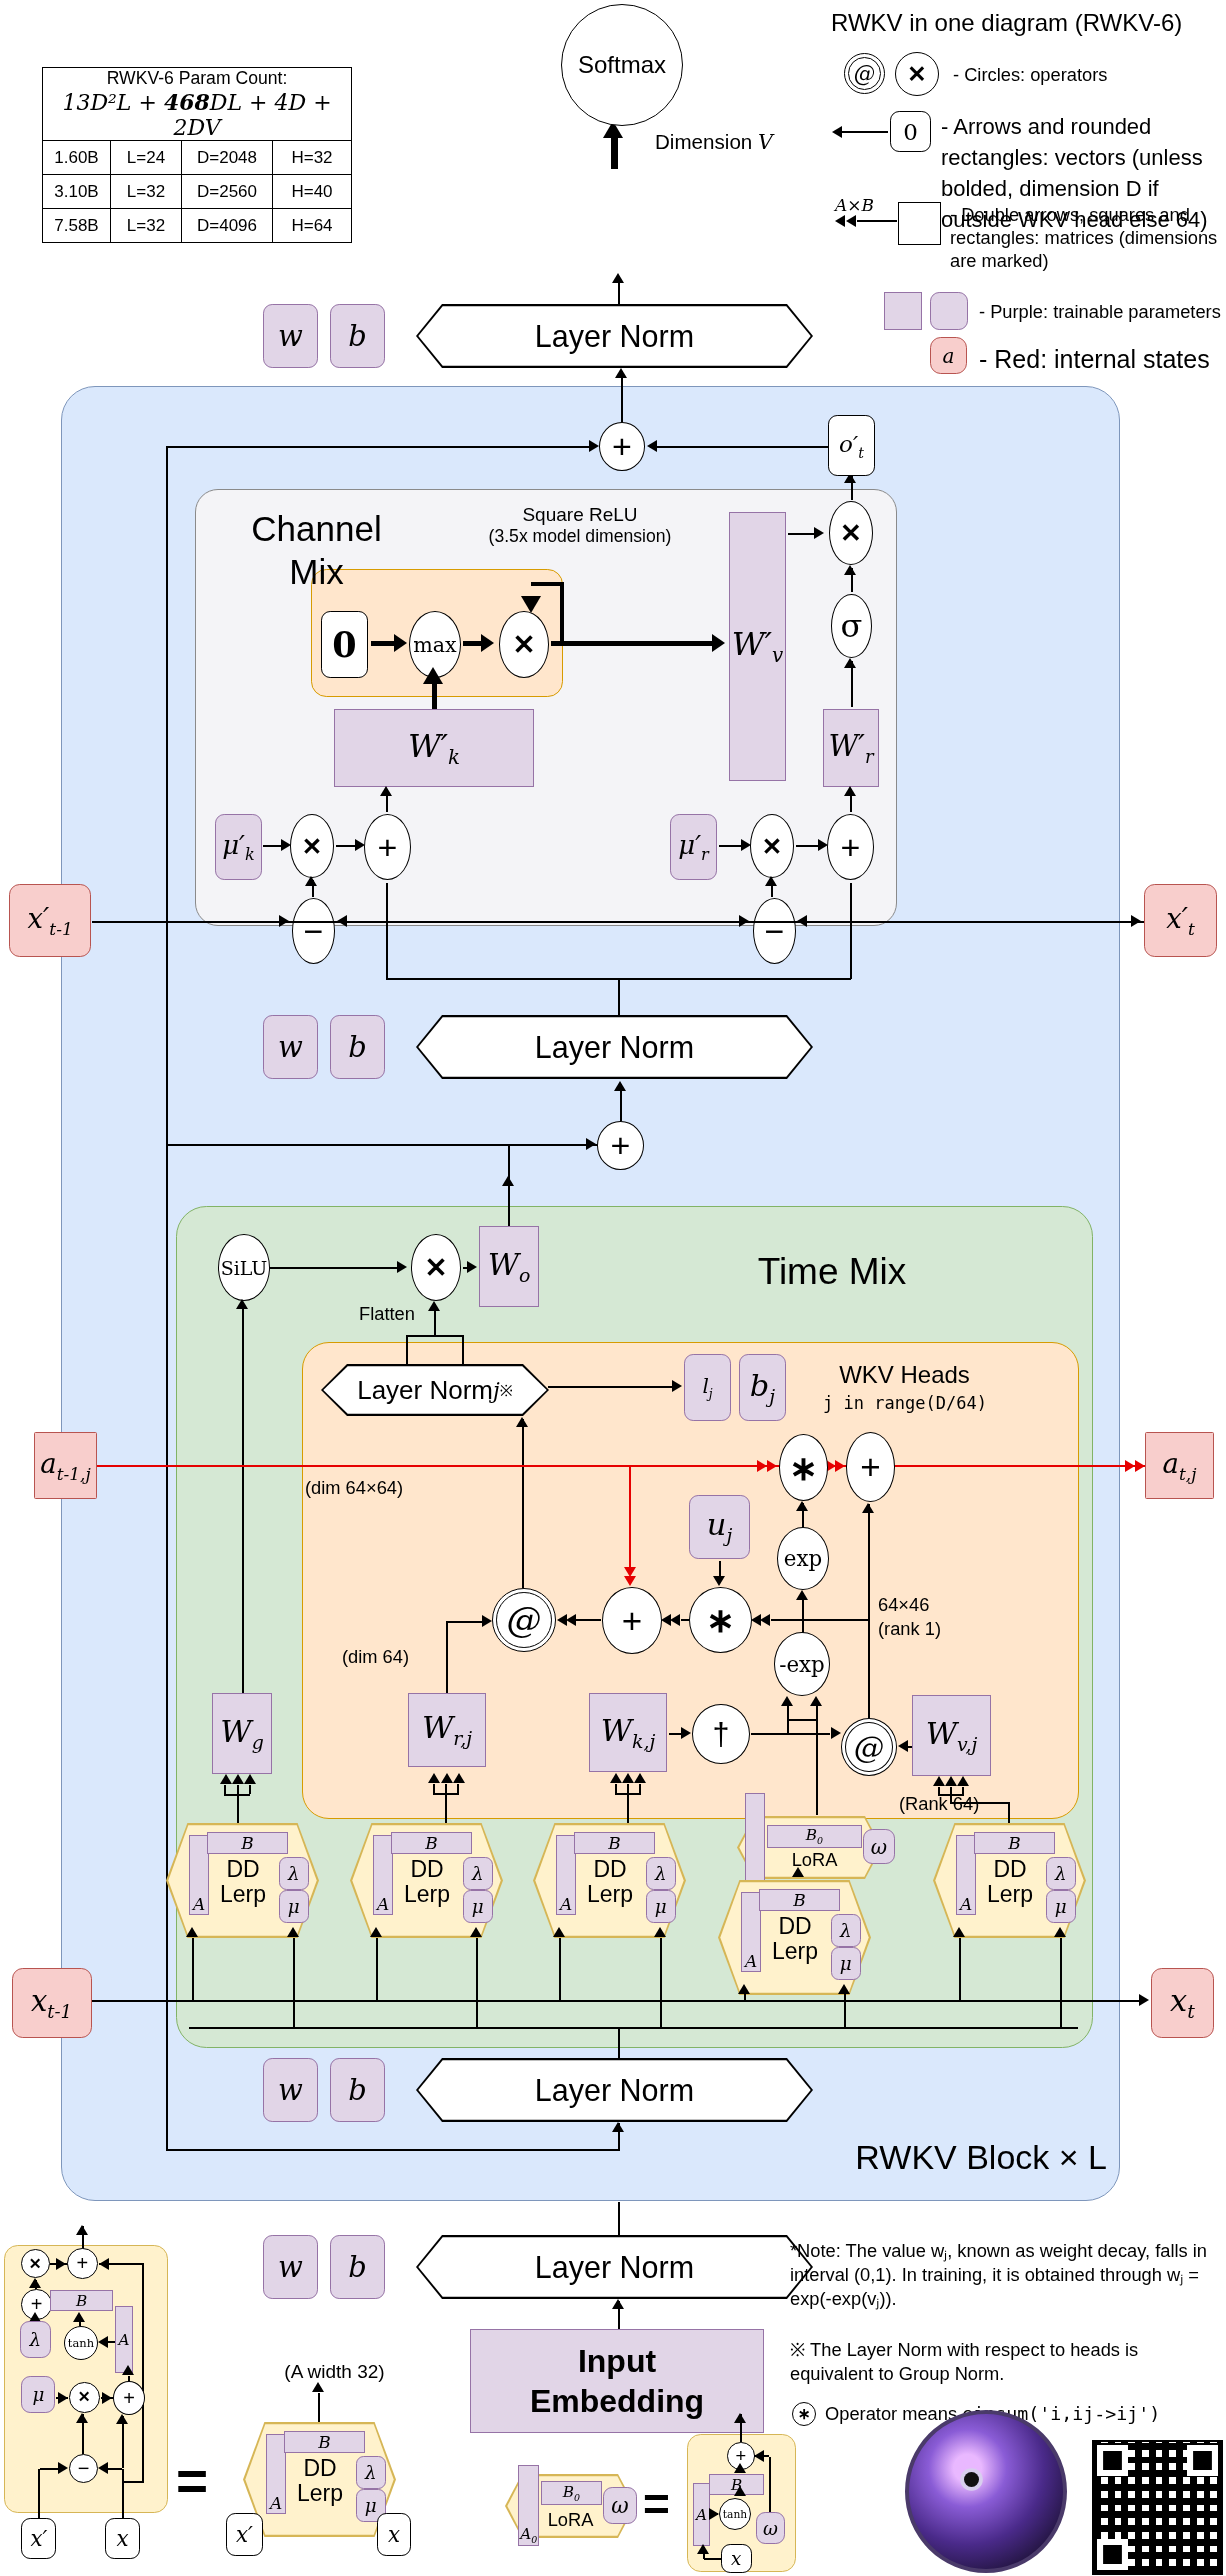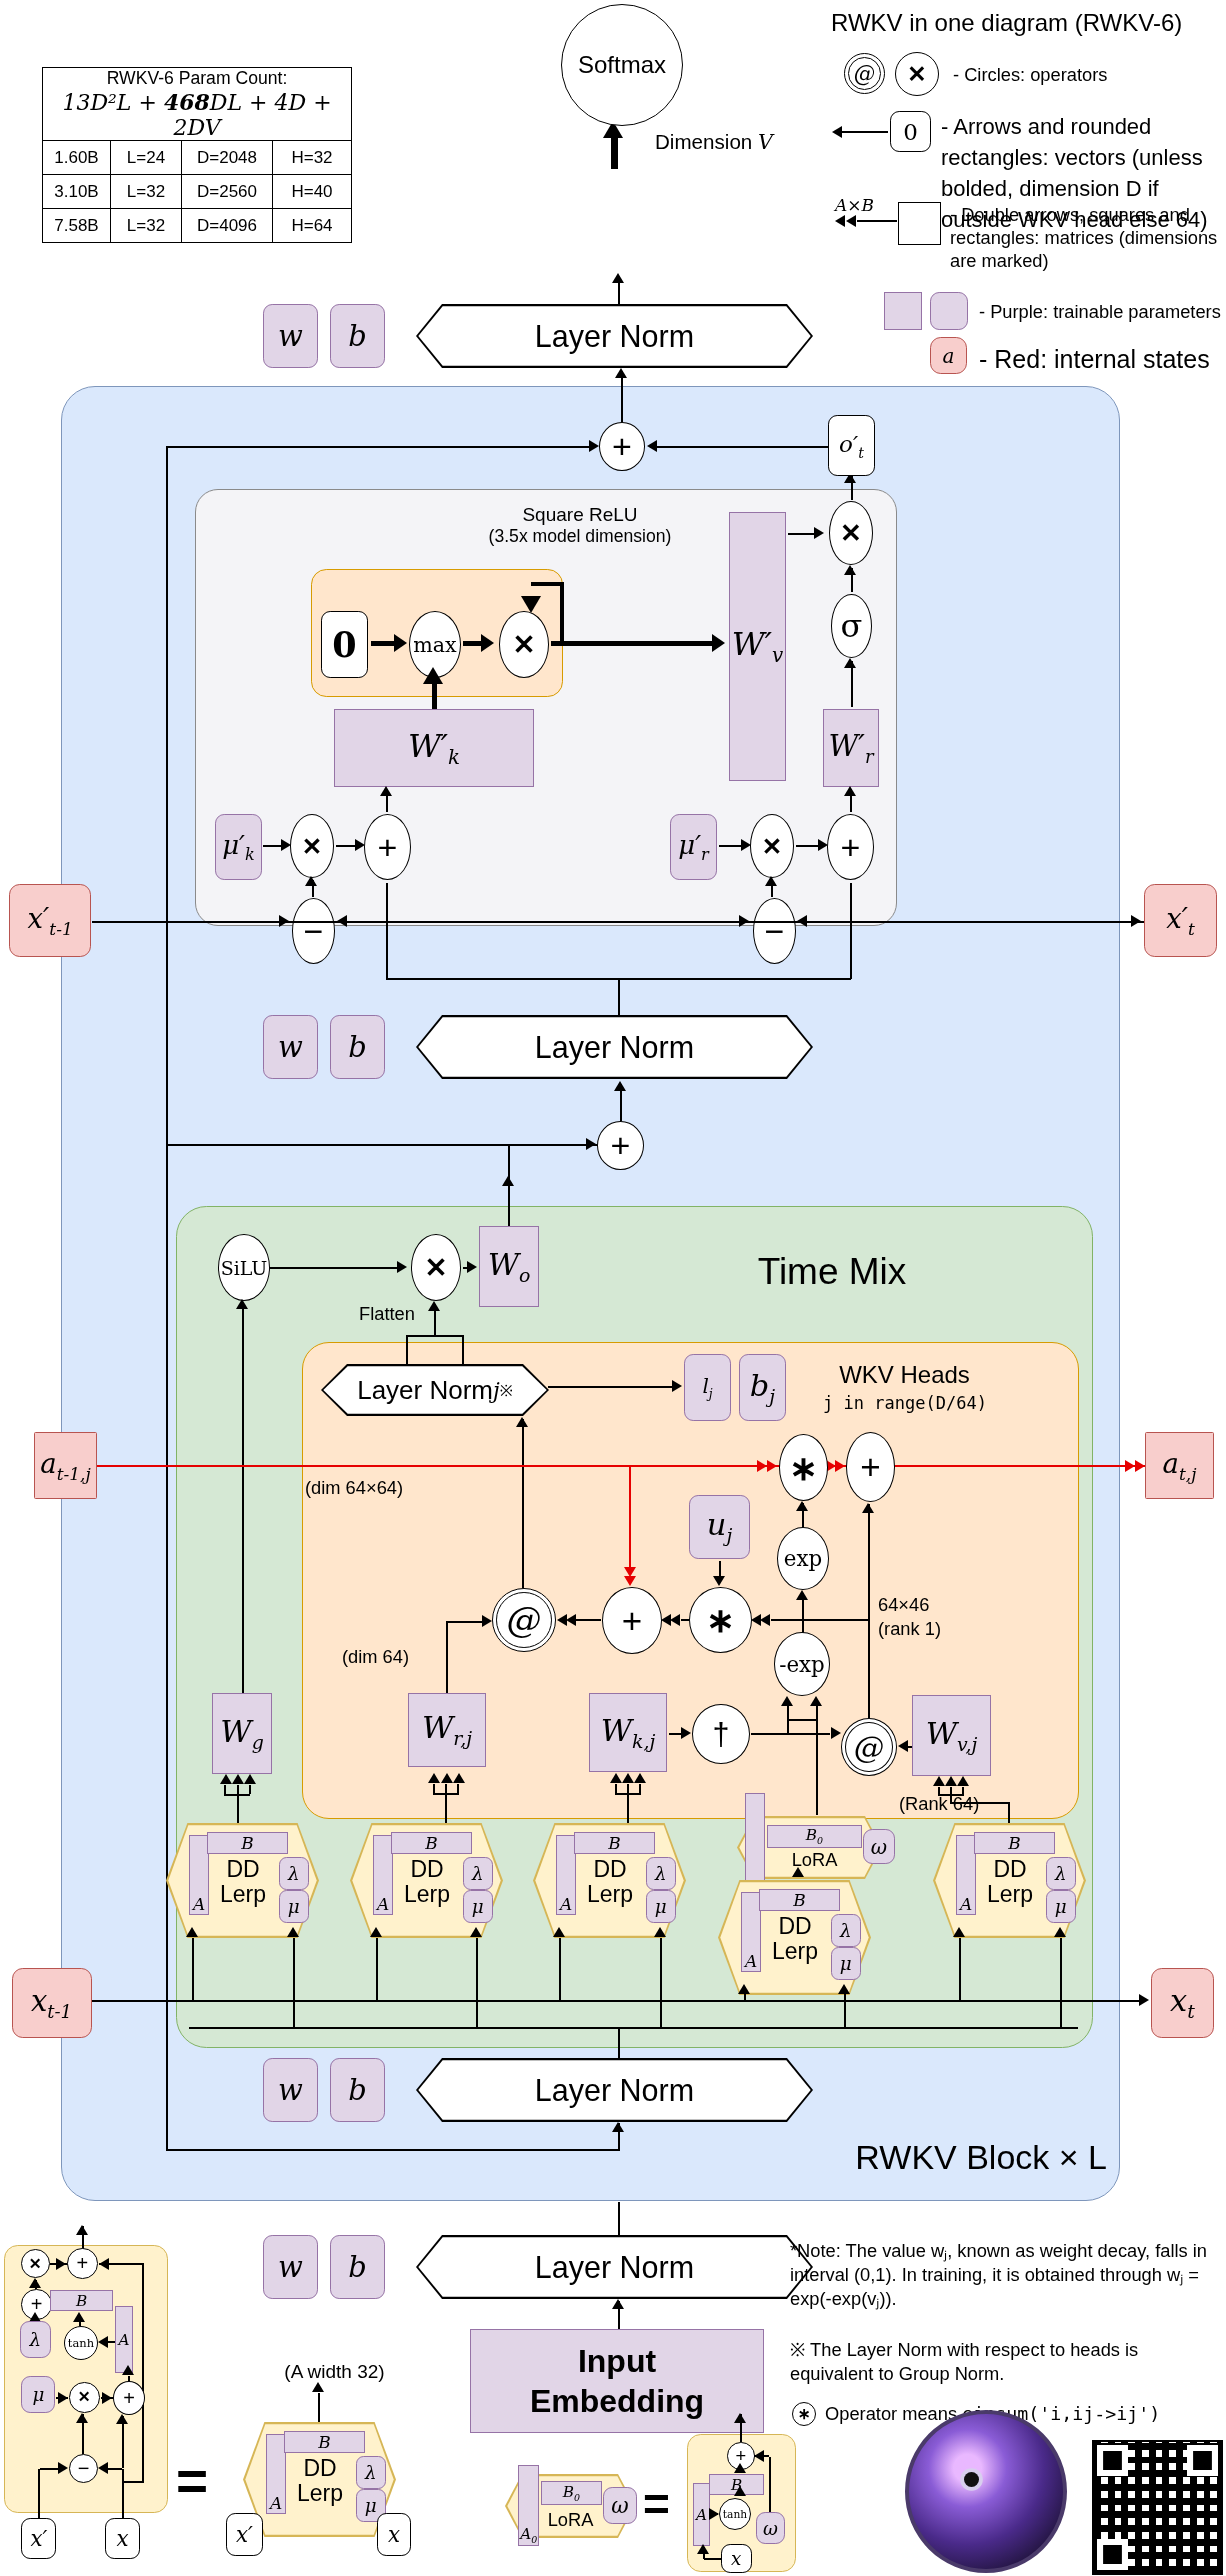--- a/index.html
+++ b/index.html
@@ -146,20 +146,23 @@
   <div class="ar right" style="left:589px;top:440px"></div>
   <div class="l" style="left:650px;top:446px;width:179px;height:1.5px"></div>
   <div class="ar left" style="left:647px;top:440px"></div>
   <div class="circ" style="left:599px;top:422px;width:46px;height:49px;font-size:34px">+</div>
   <div class="l" style="left:851px;top:476px;width:1.5px;height:24.4px"></div>
   <div class="ar up" style="left:844px;top:473px"></div>
   <div class="wbox math" style="left:828px;top:415px;width:47px;height:61px;font-size:23px">
     <span><span>o′</span><sub>t</sub></span>
     </div>
 
+  <div class="bigc" style="left:205px;top:507px;width:223px;font-size:35px;line-height:43px">
+      <div style="width:168px">Channel Mix</div>
+    </div>
   <div class="abs" style="left:458px;top:504px;width:244px;text-align:center">
     <div style="font-size:19px">Square ReLU</div>
     <div style="font-size:17.6px">(3.5x model dimension)</div>
     </div>
   <div class="wbox" style="left:321px;top:611px;width:47px;height:67px;font-family:'DejaVu Serif',serif;font-weight:bold;font-size:35px">0</div>
   <div class="l" style="left:371px;top:641px;width:24.4px;height:4.6px"></div>
   <div class="ar big right" style="left:394px;top:634px"></div>
   <div class="circ" style="left:409px;top:611px;width:52px;height:67px;font-family:'DejaVu Serif',serif;font-size:20.6px">max</div>
   <div class="l" style="left:463px;top:641px;width:21.4px;height:4.6px"></div>
   <div class="ar big right" style="left:481px;top:634px"></div>

